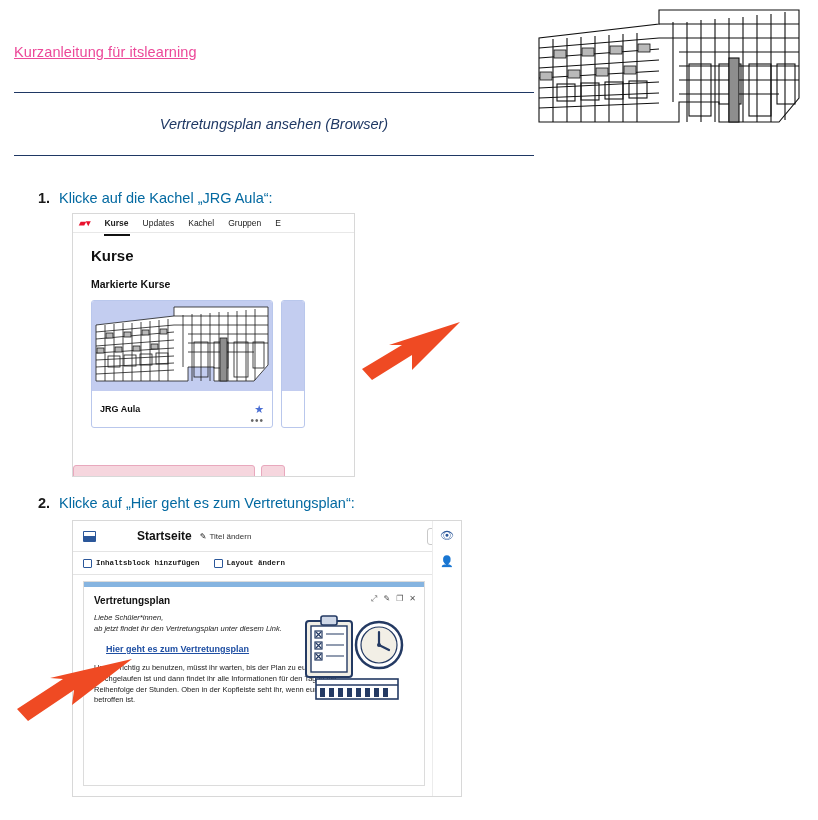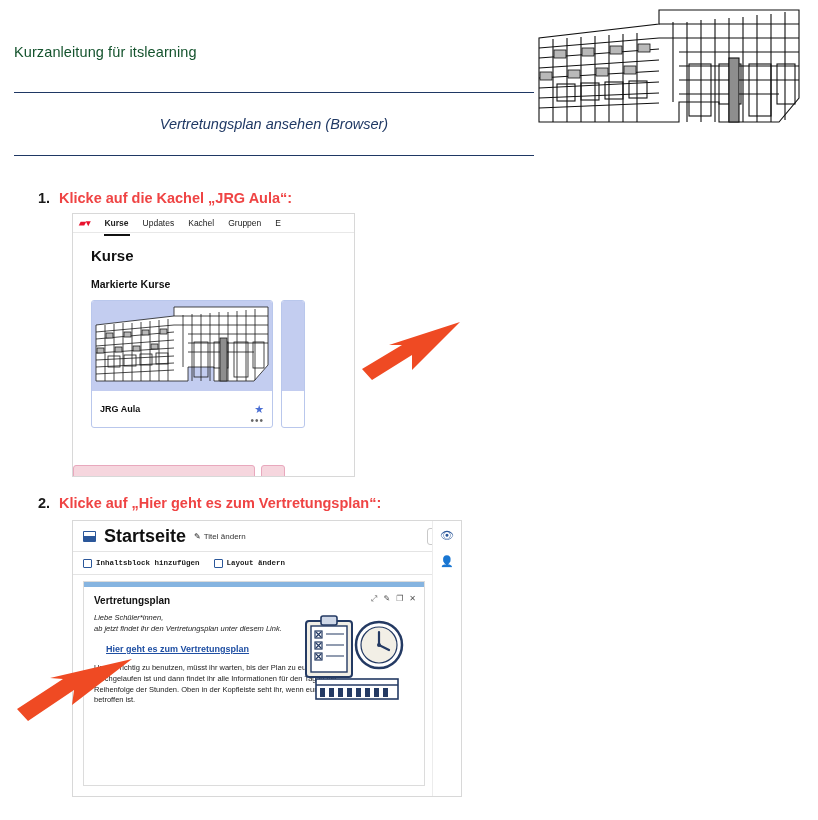--- a/index.html
+++ b/index.html
@@ -18,22 +18,23 @@
 
   
   .doc-header {
     position: absolute;
     left: 14px;
     top: 44px;
     width: 520px;
   }
   .doc-title {
     font-size: 14.5px;
-    color: #14532d;
+    color: #ec4899;
     letter-spacing: 0.1px;
+    text-decoration: underline;
   }
   .rule {
     position: absolute;
     left: 14px;
     width: 520px;
     height: 1px;
     background: #1f3864;
   }
   .rule-top { top: 92px; }
   .rule-bottom { top: 155px; }
@@ -65,21 +66,21 @@
     display: flex;
     align-items: baseline;
     gap: 9px;
     font-size: 14.5px;
   }
   .step-num {
     font-weight: bold;
     width: 20px;
     text-align: right;
   }
-  .step-text { color: #ef4444; font-weight: bold; }
+  .step-text { color: #0369a1; }
 
   .step1 { left: 30px; top: 190px; }
   .step2 { left: 30px; top: 495px; }
 
   
   .shot1 {
     position: absolute;
     left: 72px;
     top: 213px;
     width: 281px;
@@ -247,23 +248,24 @@
     flex: none;
   }
   .sp-page-icon::after {
     content: "";
     position: absolute;
     left: 1px; top: 1px;
     width: 11px; height: 4px;
     background: #fff;
   }
   .sp-title {
-    font-size: 18px;
+    font-size: 12px;
     font-weight: bold;
     color: #111;
+    margin-left: 33px;
   }
   .sp-edit {
     font-size: 8px;
     color: #333;
     display: flex;
     align-items: center;
     gap: 3px;
   }
   .pencil { color: #222; font-size: 8px; }
   .sp-topbar-right {

